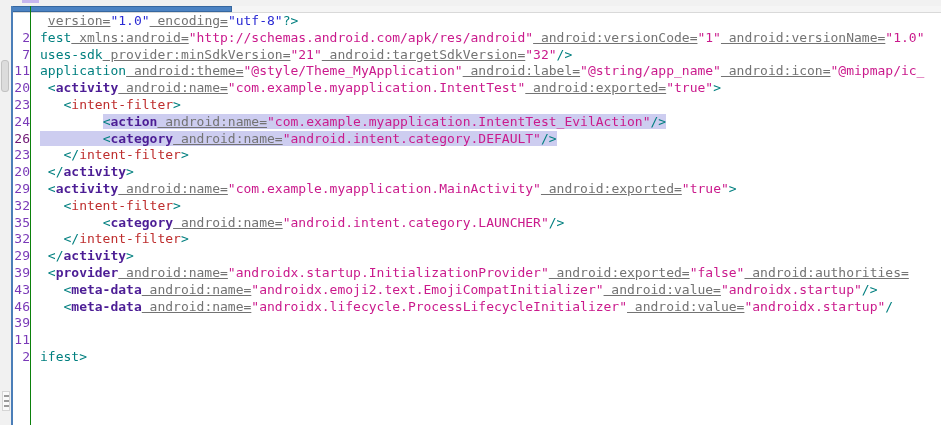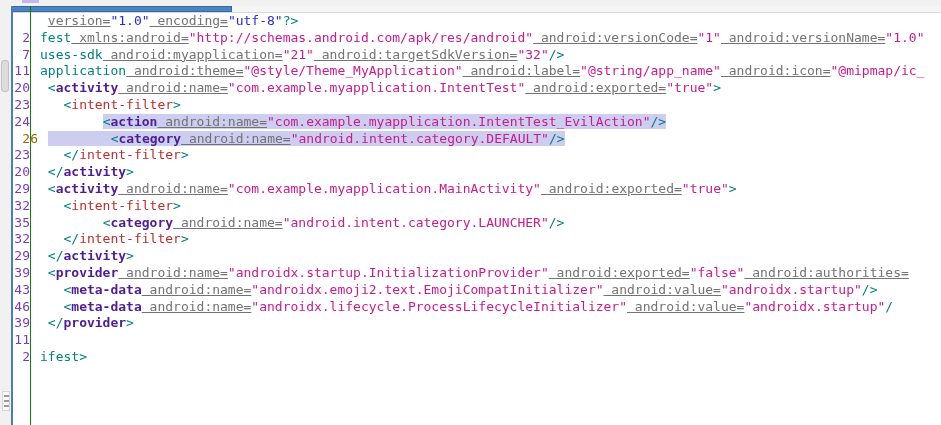--- a/index.html
+++ b/index.html
@@ -16,21 +16,21 @@
   .left-strip{position:absolute;left:0;top:0;width:11px;height:425px;background:#f1f1f1;}
   .left-thumb{position:absolute;left:1px;top:60px;width:8px;height:32px;background:#dcdcdc;border:1px solid #c2c2c2;border-radius:3px;box-sizing:border-box;}
   .blue-line{position:absolute;left:11px;top:6px;width:2px;height:419px;background:#4b7eb8;}
   .grip{position:absolute;left:2px;top:391px;width:8px;height:20px;background:#fafafa;border:1px solid #d5d5d5;box-sizing:border-box;display:flex;flex-direction:column;justify-content:space-evenly;align-items:center;}
   .grip i{display:block;width:5px;height:2px;background:#9a9a9a;}
   
   .editor{position:absolute;left:13px;top:13px;right:0;bottom:0;background:#fff;overflow:hidden;}
   .gutter-line{position:absolute;left:30px;top:6px;width:1px;height:419px;background:#0b800b;}
   .line{height:16.8px;line-height:16.8px;font-size:13px;white-space:pre;display:flex;}
   .lnum{display:inline-block;width:17px;flex:0 0 17px;text-align:right;padding-right:4px;color:#7a3ab8;}
-  .lnum.cur{color:#a16207;padding-left:8px;}
+  .lnum.cur{color:#701a75;}
   .code{display:inline-block;padding-left:6px;white-space:pre;}
   .hl{background:#cdcdf0;}
   
   .tok-tagteal{color:#007f7f;font-weight:normal;}
   .tok-tagblue{color:#4c1d95;font-weight:bold;}
   .tok-tagred{color:#be2d2d;}
   .tok-attr{color:#737373;text-decoration:underline;}
   .tok-val{color:#ca1a8c;}
   .tok-valblue{color:#2a2ad4;}
   .tok-delim{color:#007f7f;}
@@ -53,34 +53,34 @@
 <div class="grip">
     <i></i>
     <i></i>
     <i></i>
   </div>
 
 <div class="editor">
   <div id="lines">
       <div class="line"><span class="lnum"></span><span class="code"> <span class="tok-attr">version=</span><span class="tok-valblue">"1.0"</span><span class="tok-attr"> encoding=</span><span class="tok-valblue">"utf-8"</span><span class="tok-delim">?&gt;</span></span></div>
       <div class="line"><span class="lnum">2</span><span class="code"><span class="tok-tagteal">fest</span><span class="tok-attr"> xmlns:android=</span><span class="tok-val">"http://schemas.android.com/apk/res/android"</span><span class="tok-attr"> android:versionCode=</span><span class="tok-val">"1"</span><span class="tok-attr"> android:versionName=</span><span class="tok-val">"1.0"</span></span></div>
-      <div class="line"><span class="lnum">7</span><span class="code"><span class="tok-tagteal">uses-sdk</span><span class="tok-attr"> android:myapplication=</span><span class="tok-val">"21"</span><span class="tok-attr"> android:targetSdkVersion=</span><span class="tok-val">"32"</span><span class="tok-delim">/&gt;</span></span></div>
+      <div class="line"><span class="lnum">7</span><span class="code"><span class="tok-tagteal">uses-sdk</span><span class="tok-attr"> provider:minSdkVersion=</span><span class="tok-val">"21"</span><span class="tok-attr"> android:targetSdkVersion=</span><span class="tok-val">"32"</span><span class="tok-delim">/&gt;</span></span></div>
       <div class="line"><span class="lnum">11</span><span class="code"><span class="tok-tagteal">application</span><span class="tok-attr"> android:theme=</span><span class="tok-val">"@style/Theme_MyApplication"</span><span class="tok-attr"> android:label=</span><span class="tok-val">"@string/app_name"</span><span class="tok-attr"> android:icon=</span><span class="tok-val">"@mipmap/ic_</span></span></div>
       <div class="line"><span class="lnum">20</span><span class="code"> <span class="tok-delim">&lt;</span><span class="tok-tagblue">activity</span><span class="tok-attr"> android:name=</span><span class="tok-val">"com.example.myapplication.IntentTest"</span><span class="tok-attr"> android:exported=</span><span class="tok-val">"true"</span><span class="tok-delim">&gt;</span></span></div>
       <div class="line"><span class="lnum">23</span><span class="code">   <span class="tok-delim">&lt;</span><span class="tok-tagred">intent-filter</span><span class="tok-delim">&gt;</span></span></div>
       <div class="line"><span class="lnum">24</span><span class="code">        <span class="hl"><span class="tok-delim">&lt;</span><span class="tok-tagblue">action</span><span class="tok-attr"> android:name=</span><span class="tok-val">"com.example.myapplication.IntentTest_EvilAction"</span><span class="tok-delim">/&gt;</span></span></span></div>
       <div class="line"><span class="lnum cur">26</span><span class="code"><span class="hl">        <span class="tok-delim">&lt;</span><span class="tok-tagblue">category</span><span class="tok-attr"> android:name=</span><span class="tok-val">"android.intent.category.DEFAULT"</span><span class="tok-delim">/&gt;</span></span></span></div>
       <div class="line"><span class="lnum">23</span><span class="code">   <span class="tok-delim">&lt;/</span><span class="tok-tagred">intent-filter</span><span class="tok-delim">&gt;</span></span></div>
       <div class="line"><span class="lnum">20</span><span class="code"> <span class="tok-delim">&lt;/</span><span class="tok-tagblue">activity</span><span class="tok-delim">&gt;</span></span></div>
       <div class="line"><span class="lnum">29</span><span class="code"> <span class="tok-delim">&lt;</span><span class="tok-tagblue">activity</span><span class="tok-attr"> android:name=</span><span class="tok-val">"com.example.myapplication.MainActivity"</span><span class="tok-attr"> android:exported=</span><span class="tok-val">"true"</span><span class="tok-delim">&gt;</span></span></div>
       <div class="line"><span class="lnum">32</span><span class="code">   <span class="tok-delim">&lt;</span><span class="tok-tagred">intent-filter</span><span class="tok-delim">&gt;</span></span></div>
       <div class="line"><span class="lnum">35</span><span class="code">        <span class="tok-delim">&lt;</span><span class="tok-tagblue">category</span><span class="tok-attr"> android:name=</span><span class="tok-val">"android.intent.category.LAUNCHER"</span><span class="tok-delim">/&gt;</span></span></div>
       <div class="line"><span class="lnum">32</span><span class="code">   <span class="tok-delim">&lt;/</span><span class="tok-tagred">intent-filter</span><span class="tok-delim">&gt;</span></span></div>
       <div class="line"><span class="lnum">29</span><span class="code"> <span class="tok-delim">&lt;/</span><span class="tok-tagblue">activity</span><span class="tok-delim">&gt;</span></span></div>
       <div class="line"><span class="lnum">39</span><span class="code"> <span class="tok-delim">&lt;</span><span class="tok-tagblue">provider</span><span class="tok-attr"> android:name=</span><span class="tok-val">"androidx.startup.InitializationProvider"</span><span class="tok-attr"> android:exported=</span><span class="tok-val">"false"</span><span class="tok-attr"> android:authorities=</span></span></div>
       <div class="line"><span class="lnum">43</span><span class="code">   <span class="tok-delim">&lt;</span><span class="tok-tagblue">meta-data</span><span class="tok-attr"> android:name=</span><span class="tok-val">"androidx.emoji2.text.EmojiCompatInitializer"</span><span class="tok-attr"> android:value=</span><span class="tok-val">"androidx.startup"</span><span class="tok-delim">/&gt;</span></span></div>
       <div class="line"><span class="lnum">46</span><span class="code">   <span class="tok-delim">&lt;</span><span class="tok-tagblue">meta-data</span><span class="tok-attr"> android:name=</span><span class="tok-val">"androidx.lifecycle.ProcessLifecycleInitializer"</span><span class="tok-attr"> android:value=</span><span class="tok-val">"androidx.startup"</span><span class="tok-delim">/</span></span></div>
-      <div class="line"><span class="lnum">39</span><span class="code"> <span class="tok-delim">&lt;/</span><span class="tok-tagblue">provider</span><span class="tok-delim">&gt;</span></span></div>
+      <div class="line"><span class="lnum">39</span></div>
       <div class="line"><span class="lnum">11</span></div>
       <div class="line"><span class="lnum">2</span><span class="code"><span class="tok-tagteal">ifest</span><span class="tok-delim">&gt;</span></span></div>
     </div>
 </div>
 <div class="gutter-line"></div>
 
 </body></html>

